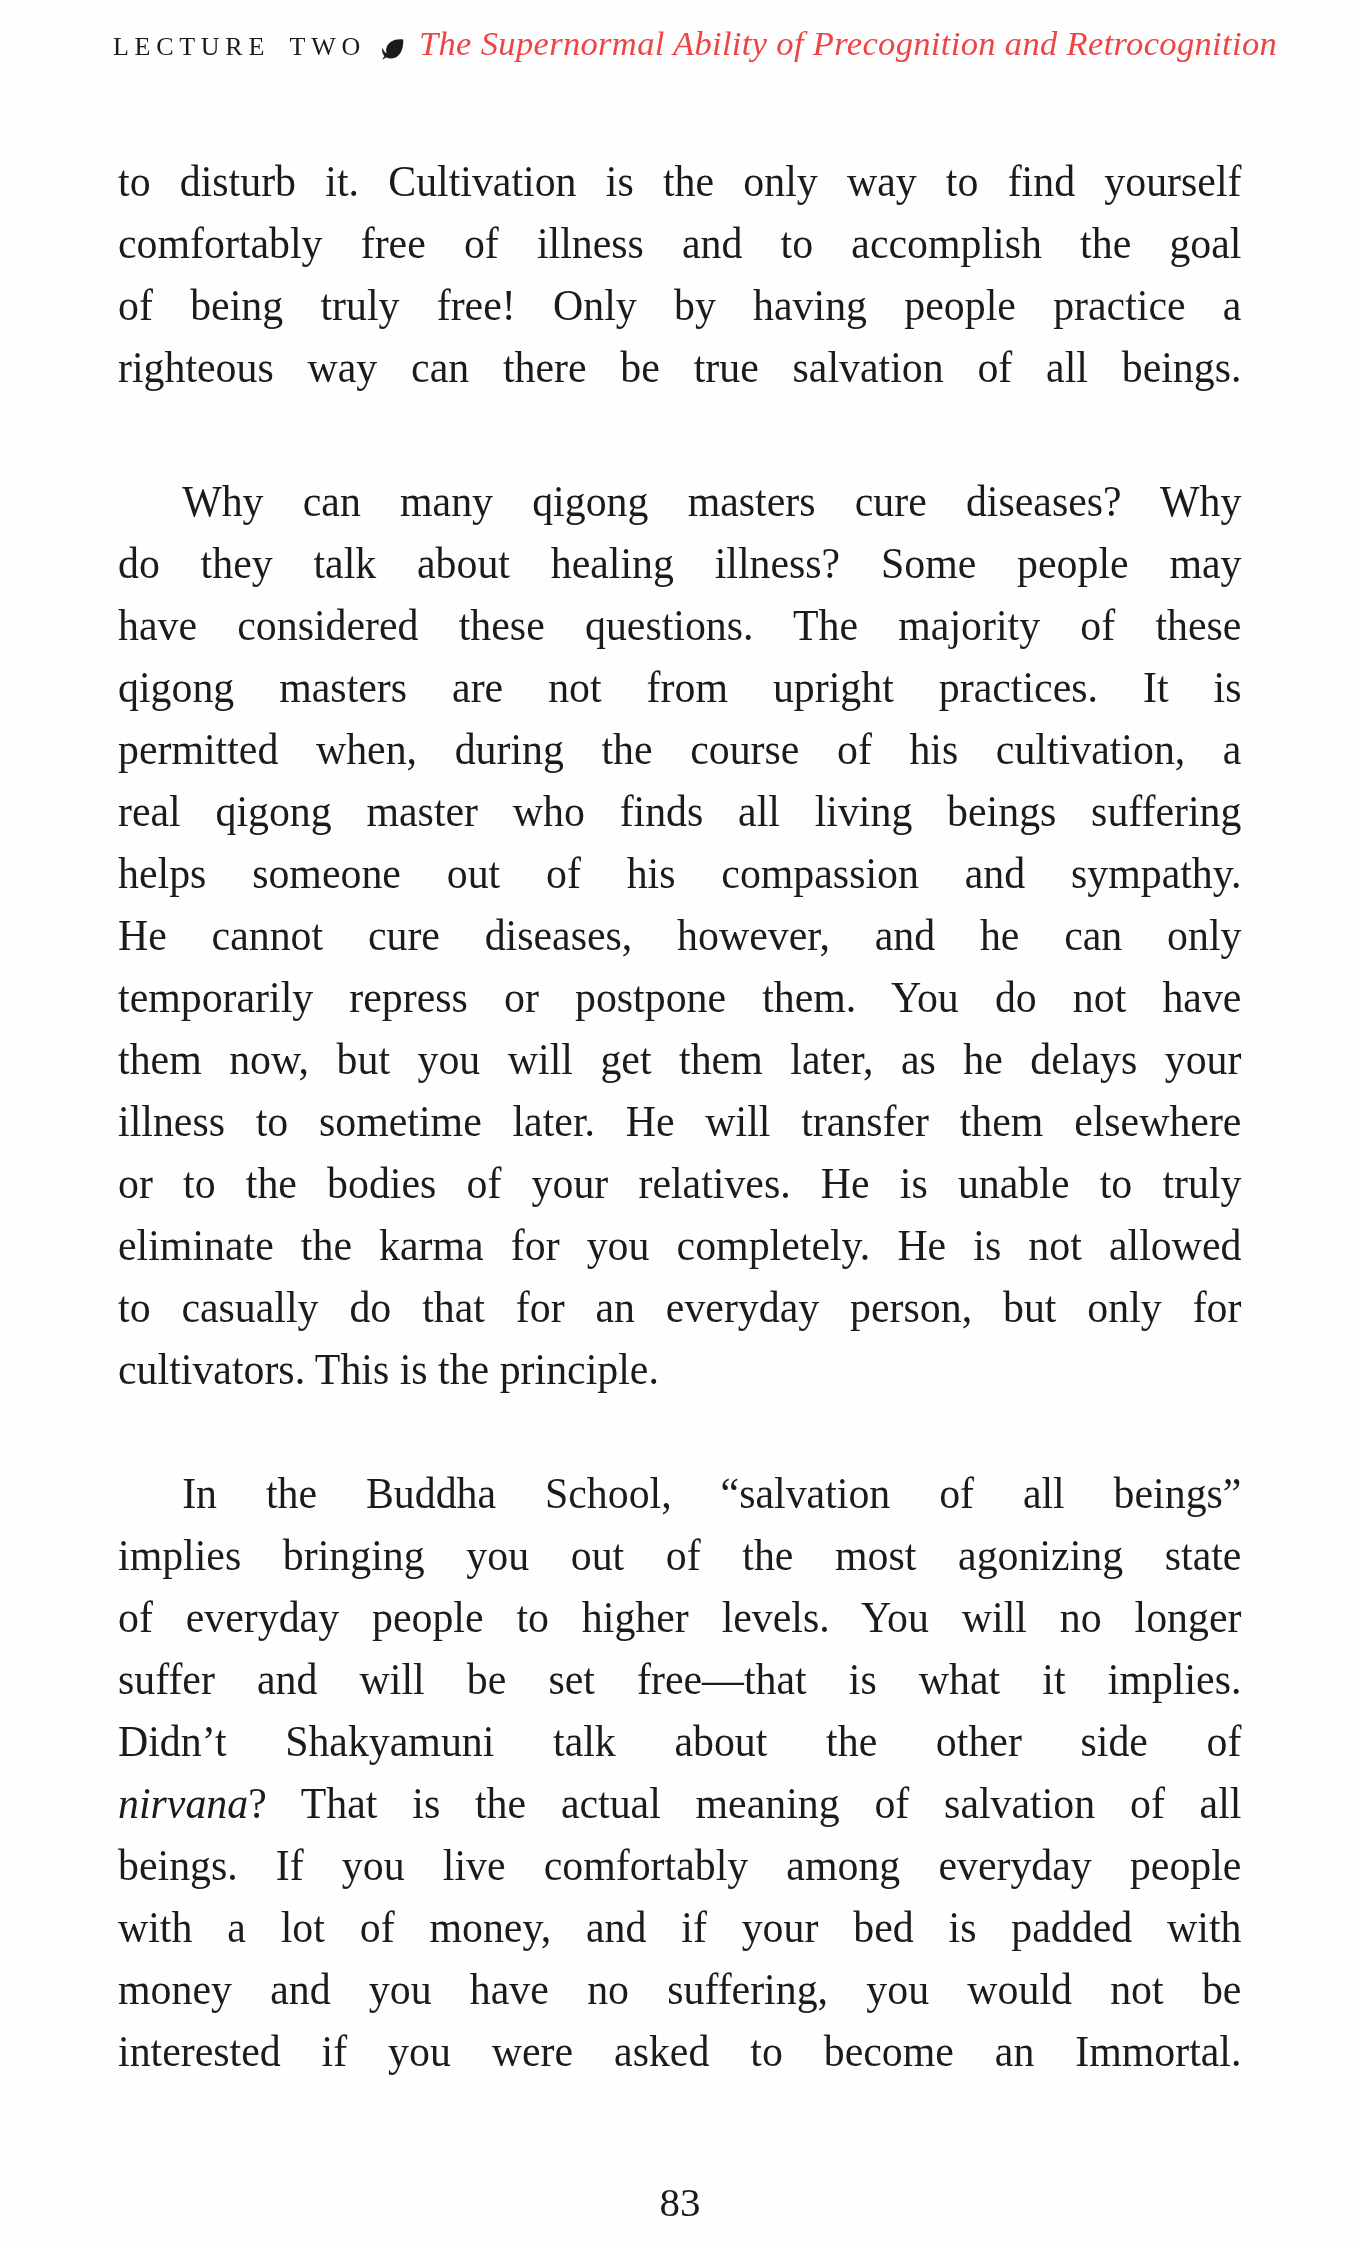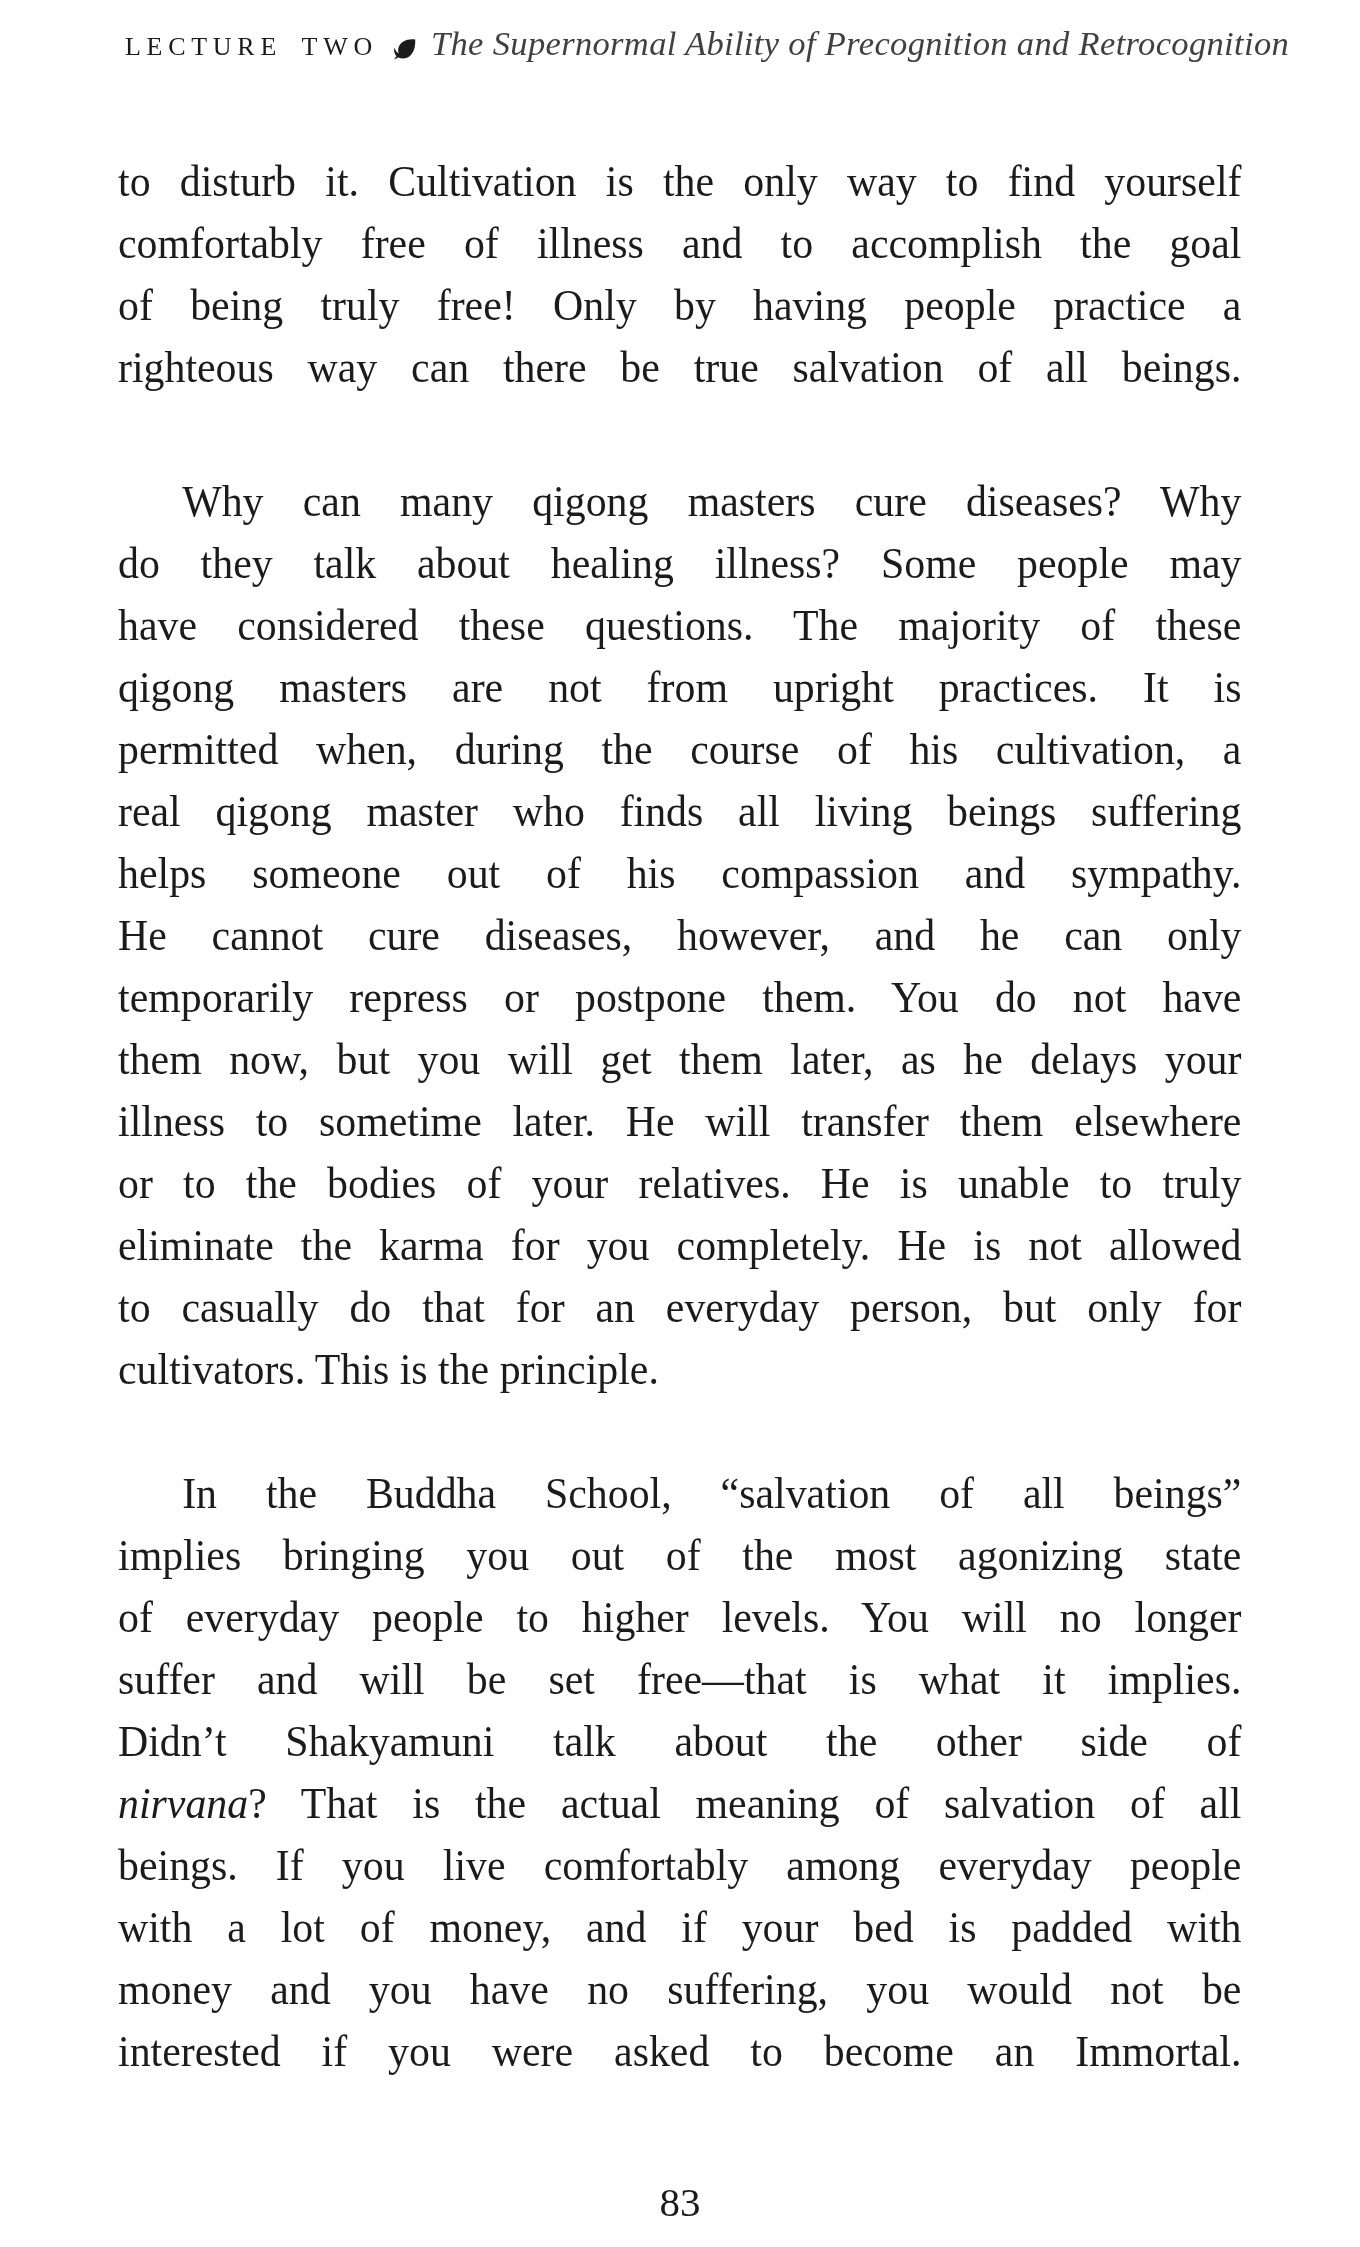--- a/index.html
+++ b/index.html
@@ -26,35 +26,34 @@
     display: flex;
     align-items: baseline;
     gap: 14px;
     white-space: nowrap;
   }
   .eyebrow {
     font-size: 26px;
     letter-spacing: 0.22em;
     word-spacing: 0.30em;
     color: #1b1b1b;
-    margin-left: 12px;
   }
   .leaf {
     width: 25px;
     height: 23px;
     align-self: flex-end;
     margin-bottom: 2px;
     flex: 0 0 auto;
   }
   .leaf svg { display: block; width: 100%; height: 100%; }
   .header-title {
     font-style: italic;
     font-size: 34.5px;
     letter-spacing: 0.01em;
-    color: #404040;
+    color: #ef4444;
   }
 
   
   .textcol {
     position: absolute;
     left: 118px;
     top: 0;
     width: 1124px;
     height: 2247px;
   }

